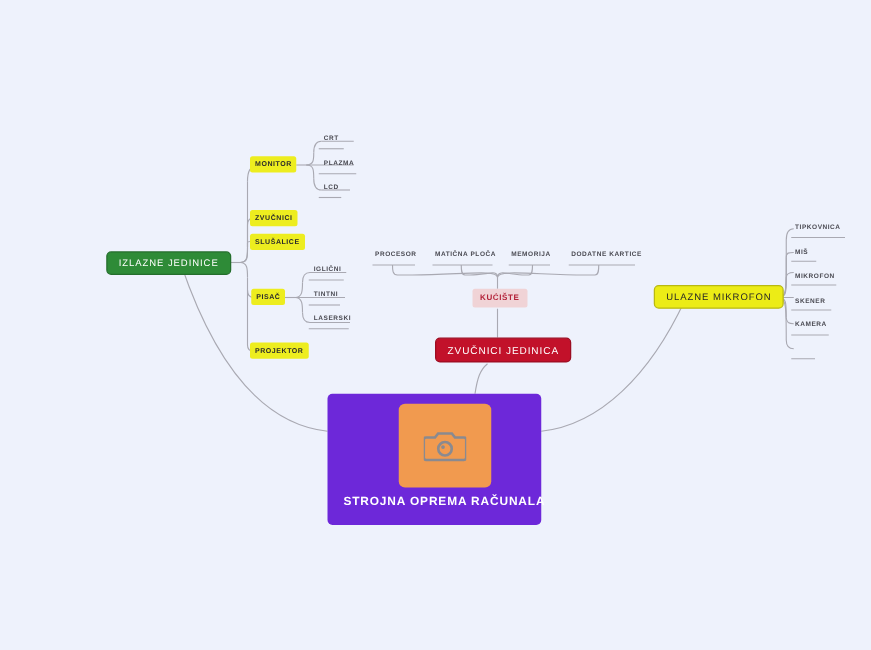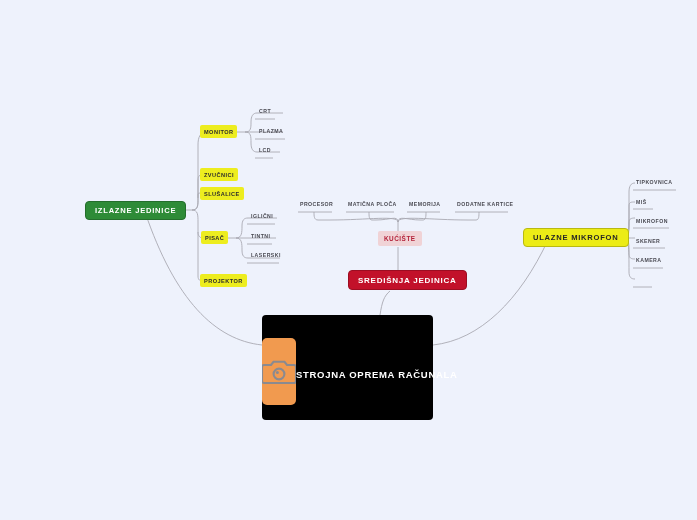--- a/index.html
+++ b/index.html
@@ -29,25 +29,25 @@
     align-items: center;
     justify-content: center;
     white-space: nowrap;
     letter-spacing: 0.6px;
   }
 
   
   .root-node {
     left: 262px; top: 315px;
     width: 171px; height: 105px;
-    background: #000000;
+    background: #6d28d9;
     border-radius: 4px;
-    flex-direction: row;
+    flex-direction: column;
     justify-content: flex-start;
-    padding: 8px 0 0 0;
+    padding: 8px 0 0 16px;
   }
   .root-img {
     width: 74px; height: 67px;
     background: #f19a4f;
     border-radius: 5px;
     display: flex;
     align-items: center;
     justify-content: center;
   }
   .root-img svg { display:block; }
@@ -58,21 +58,21 @@
     font-weight: bold;
     letter-spacing: 0.7px;
   }
 
   
   .l1 {
     height: 19px;
     padding: 4px 9px;
     border-radius: 4px;
     font-size: 7.6px;
-    font-weight: bold;
+    font-weight: normal;
     letter-spacing: 0.75px;
   }
   .l1.green {
     background: #2e8b37;
     color: #ffffff;
     border: 1px solid #246e2c;
     left: 85px; top: 201px;
   }
   .l1.yellow {
     background: #ecec16;
@@ -236,21 +236,21 @@
       </svg>
     </div>
     <div class="root-label">STROJNA OPREMA RAČUNALA</div>
   </div>
 
   <div class="node l1 green">
     <span>IZLAZNE JEDINICE</span>
   </div>
 
   <div class="node l1 red">
-    <span>SREDIŠNJA JEDINICA</span>
+    <span>ZVUČNICI JEDINICA</span>
   </div>
 
   <div class="node l1 yellow">
     <span>ULAZNE MIKROFON</span>
   </div>
 
   <div class="tag" style="left:200px; top:125px;">
     <span>MONITOR</span>
   </div>
   <div class="tag" style="left:200px; top:168px;">

